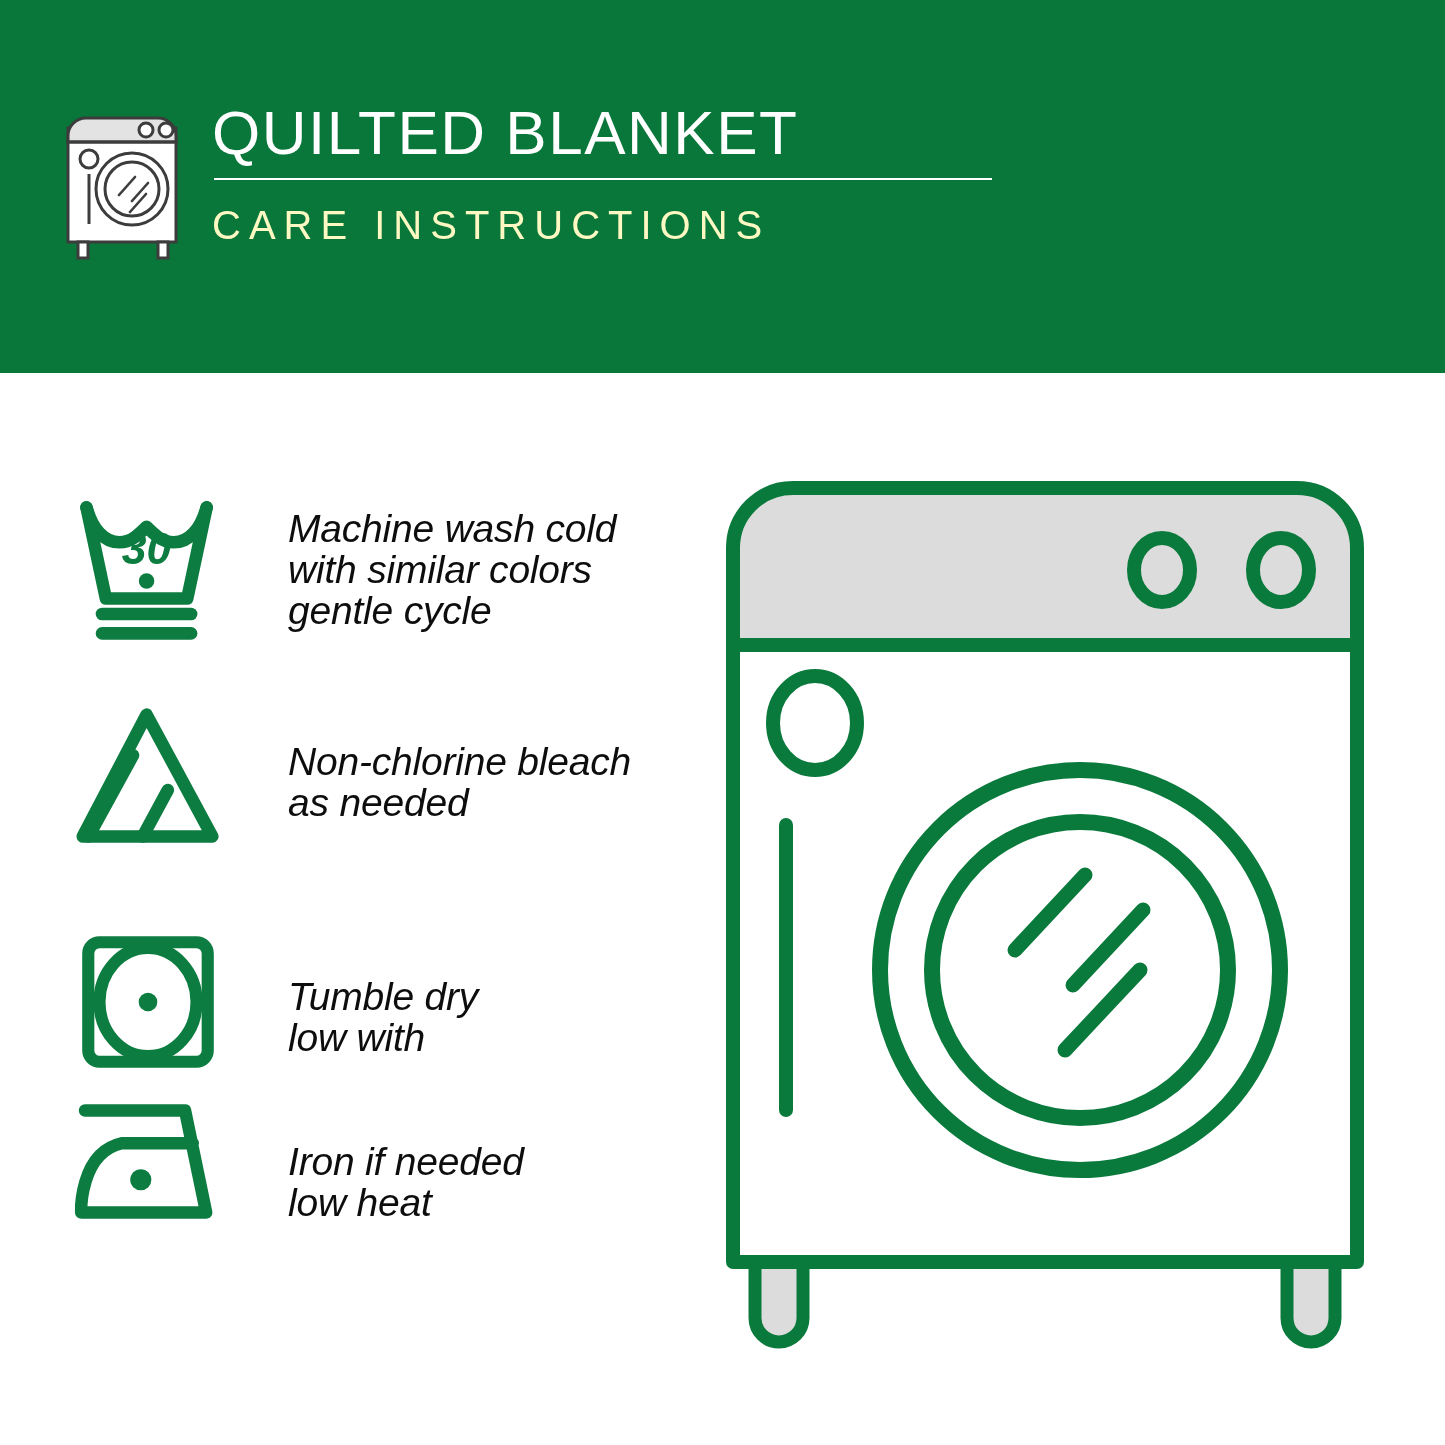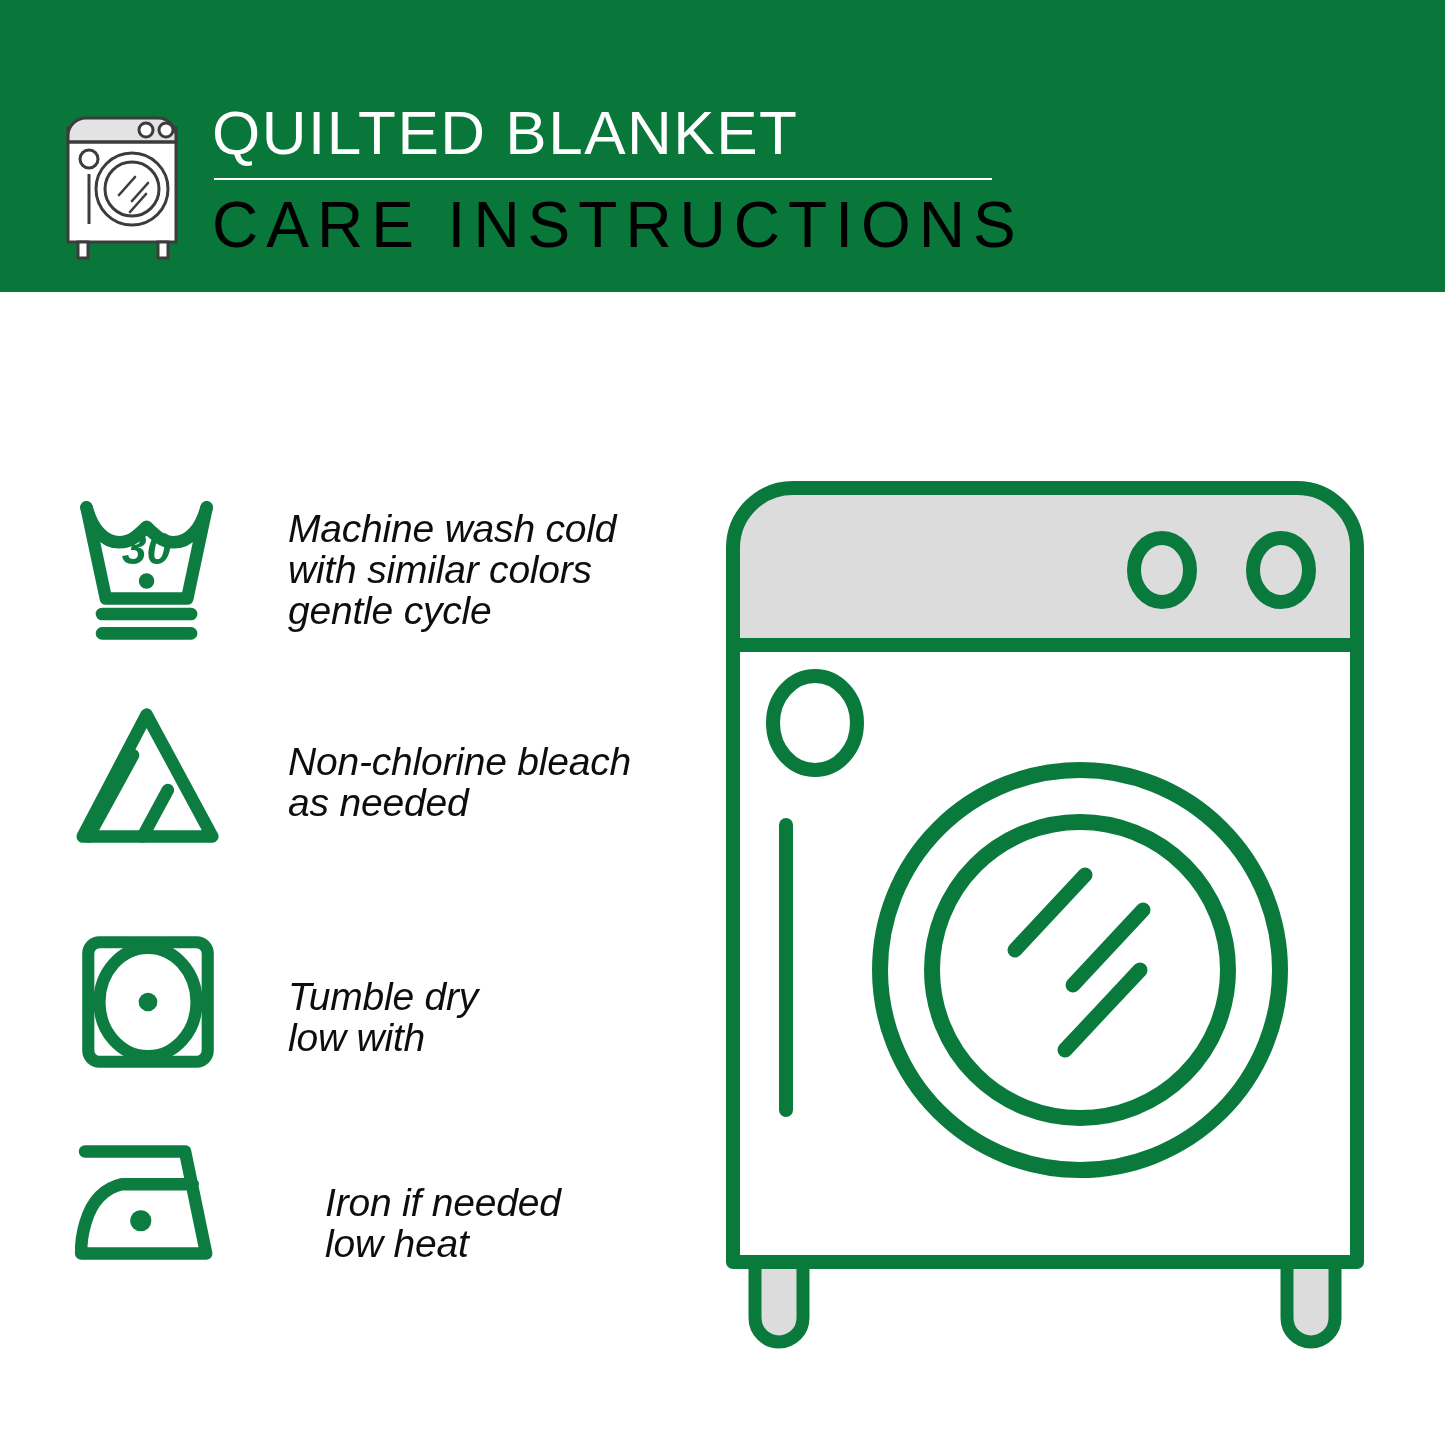--- a/index.html
+++ b/index.html
@@ -17,21 +17,21 @@
     background: #ffffff;
     overflow: hidden;
   }
 
   
   .header-band {
     position: absolute;
     left: 0;
     top: 0;
     width: 1445px;
-    height: 292px;
+    height: 373px;
     background: #09763a;
   }
   .header-inner {
     position: absolute;
     left: 62px;
     top: 96px;
     display: flex;
     align-items: flex-start;
   }
   .header-icon {
@@ -54,22 +54,22 @@
     font-weight: 400;
     white-space: nowrap;
   }
   .title-divider {
     height: 2px;
     background: #ffffff;
     width: 778px;
     margin: 10px 0 12px 2px;
   }
   .title-sub {
-    color: #000000;
-    font-size: 64px;
+    color: #fef9c3;
+    font-size: 40px;
     line-height: 66px;
     letter-spacing: 8px;
     font-weight: 400;
     white-space: nowrap;
   }
 
   
   .care-list {
     position: absolute;
     left: 0;
@@ -98,21 +98,21 @@
     font-weight: 400;
     letter-spacing: -0.2px;
     white-space: pre-line;
   }
   #row-0 { top: 143px; }
   #row-0 .label { margin-top: 18px; }
   #row-1 { top: 358px; }
   #row-1 .label { margin-top: 36px; }
   #row-2 { top: 585px; }
   #row-2 .label { margin-top: 44px; }
-  #row-3 { top: 793px; gap: 37px; }
+  #row-3 { top: 752px; }
   #row-3 .label { margin-top: 42px; }
 
   
   .machine-wrap {
     position: absolute;
     left: 715px;
     top: 470px;
     width: 690px;
     height: 900px;
   }

